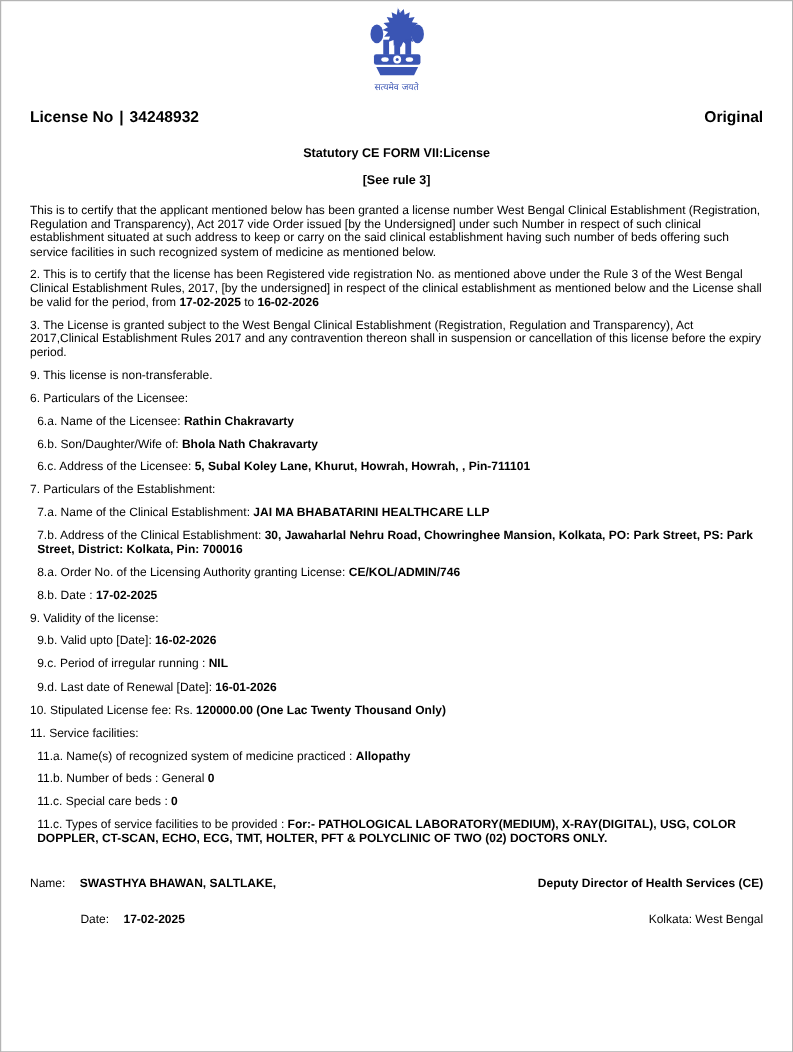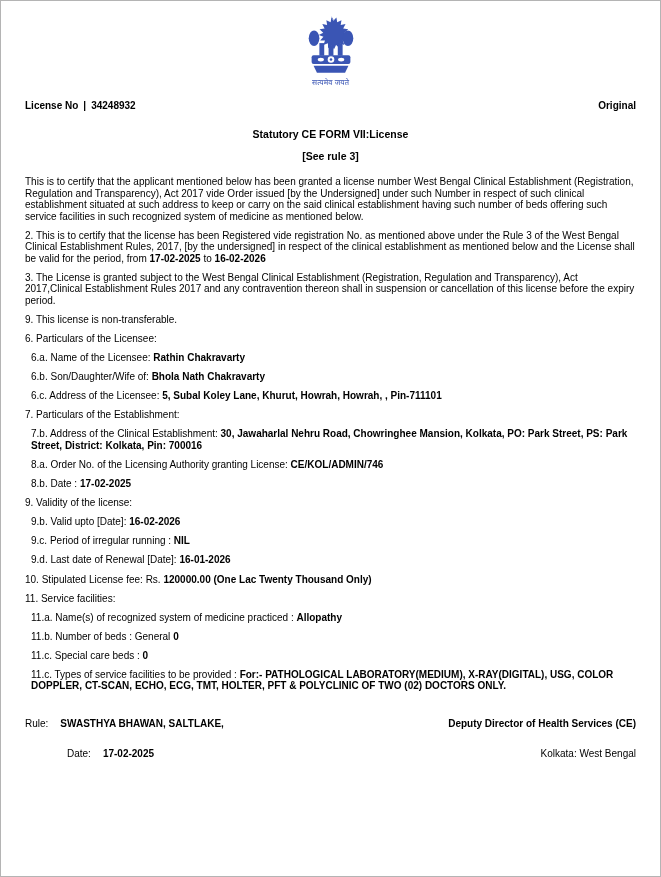--- a/index.html
+++ b/index.html
@@ -9,36 +9,36 @@
     box-sizing: border-box;
     border: 1px solid #b4b4b4;
     background: #ffffff;
     font-family: "Liberation Sans", sans-serif;
     color: #000000;
     overflow: hidden;
     position: relative;
   }
   .emblem-wrap {
     text-align: center;
-    padding-top: 14px;
+    padding-top: 4px;
     line-height: 0;
   }
   .emblem-motto {
     font-family: "DejaVu Sans", sans-serif;
     font-size: 7.5px;
     line-height: 9px;
     color: #3a55b4;
     margin-top: 1px;
   }
   .header-row {
     display: flex;
     justify-content: space-between;
     align-items: baseline;
     margin: 13px 24px 0 24px;
-    font-size: 10px;
+    font-size: 13px;
     font-weight: bold;
   }
   .header-left .sep { padding: 0 5px; font-weight: bold; }
   .doc-title {
     text-align: center;
     font-size: 10.5px;
     font-weight: bold;
     margin-top: 17px;
   }
   .doc-subtitle {
@@ -110,39 +110,40 @@
   <div class="doc-body">
       <div class="doc-line"><span>This is to certify that the applicant mentioned below has been granted a license number West Bengal Clinical Establishment (Registration, Regulation and Transparency), Act 2017 vide Order issued [by the Undersigned] under such Number in respect of such clinical establishment situated at such address to keep or carry on the said clinical establishment having such number of beds offering such service facilities in such recognized system of medicine as mentioned below.</span></div>
       <div class="doc-line"><span>2. This is to certify that the license has been Registered vide registration No. as mentioned above under the Rule 3 of the West Bengal Clinical Establishment Rules, 2017, [by the undersigned] in respect of the clinical establishment as mentioned below and the License shall be valid for the period, from </span><span class="bold">17-02-2025</span><span> to </span><span class="bold">16-02-2026</span></div>
       <div class="doc-line"><span>3. The License is granted subject to the West Bengal Clinical Establishment (Registration, Regulation and Transparency), Act 2017,Clinical Establishment Rules 2017 and any contravention thereon shall in suspension or cancellation of this license before the expiry period.</span></div>
       <div class="doc-line"><span>9. This license is non-transferable.</span></div>
       <div class="doc-line"><span>6. Particulars of the Licensee:</span></div>
       <div class="doc-line indent"><span>6.a. Name of the Licensee: </span><span class="bold">Rathin Chakravarty</span></div>
       <div class="doc-line indent"><span>6.b. Son/Daughter/Wife of: </span><span class="bold">Bhola Nath Chakravarty</span></div>
       <div class="doc-line indent"><span>6.c. Address of the Licensee: </span><span class="bold">5, Subal Koley Lane, Khurut, Howrah, Howrah, , Pin-711101</span></div>
       <div class="doc-line"><span>7. Particulars of the Establishment:</span></div>
+      <div class="doc-line indent"><span>7.a. Name of the Clinical Establishment: </span><span class="bold">JAI MA BHABATARINI HEALTHCARE LLP</span></div>
       <div class="doc-line indent"><span>7.b. Address of the Clinical Establishment: </span><span class="bold">30, Jawaharlal Nehru Road, Chowringhee Mansion, Kolkata, PO: Park Street, PS: Park Street, District: Kolkata, Pin: 700016</span></div>
       <div class="doc-line indent"><span>8.a. Order No. of the Licensing Authority granting License: </span><span class="bold">CE/KOL/ADMIN/746</span></div>
       <div class="doc-line indent"><span>8.b. Date : </span><span class="bold">17-02-2025</span></div>
       <div class="doc-line"><span>9. Validity of the license:</span></div>
       <div class="doc-line indent"><span>9.b. Valid upto [Date]: </span><span class="bold">16-02-2026</span></div>
       <div class="doc-line indent"><span>9.c. Period of irregular running : </span><span class="bold">NIL</span></div>
       <div class="doc-line indent"><span>9.d. Last date of Renewal [Date]: </span><span class="bold">16-01-2026</span></div>
       <div class="doc-line"><span>10. Stipulated License fee: Rs. </span><span class="bold">120000.00 (One Lac Twenty Thousand Only)</span></div>
       <div class="doc-line"><span>11. Service facilities:</span></div>
       <div class="doc-line indent"><span>11.a. Name(s) of recognized system of medicine practiced : </span><span class="bold">Allopathy</span></div>
       <div class="doc-line indent"><span>11.b. Number of beds : General </span><span class="bold">0</span></div>
       <div class="doc-line indent"><span>11.c. Special care beds : </span><span class="bold">0</span></div>
       <div class="doc-line indent"><span>11.c. Types of service facilities to be provided : </span><span class="bold">For:- PATHOLOGICAL LABORATORY(MEDIUM), X-RAY(DIGITAL), USG, COLOR DOPPLER, CT-SCAN, ECHO, ECG, TMT, HOLTER, PFT &amp; POLYCLINIC OF TWO (02) DOCTORS ONLY.</span></div>
     </div>
 
   <div class="doc-footer">
     <div class="footer-row">
       <div>
-        <span class="footer-label">Rule:</span><span class="footer-value">SWASTHYA BHAWAN, SALTLAKE,</span>
+        <span class="footer-label">Name:</span><span class="footer-value">SWASTHYA BHAWAN, SALTLAKE,</span>
       </div>
       <div class="signatory-title">Deputy Director of Health Services (CE)</div>
     </div>
     <div class="footer-row">
       <div>
         <span class="footer-label">Date:</span><span class="footer-value">17-02-2025</span>
       </div>
       <div class="signatory-location">Kolkata: West Bengal</div>
     </div>
   </div>

